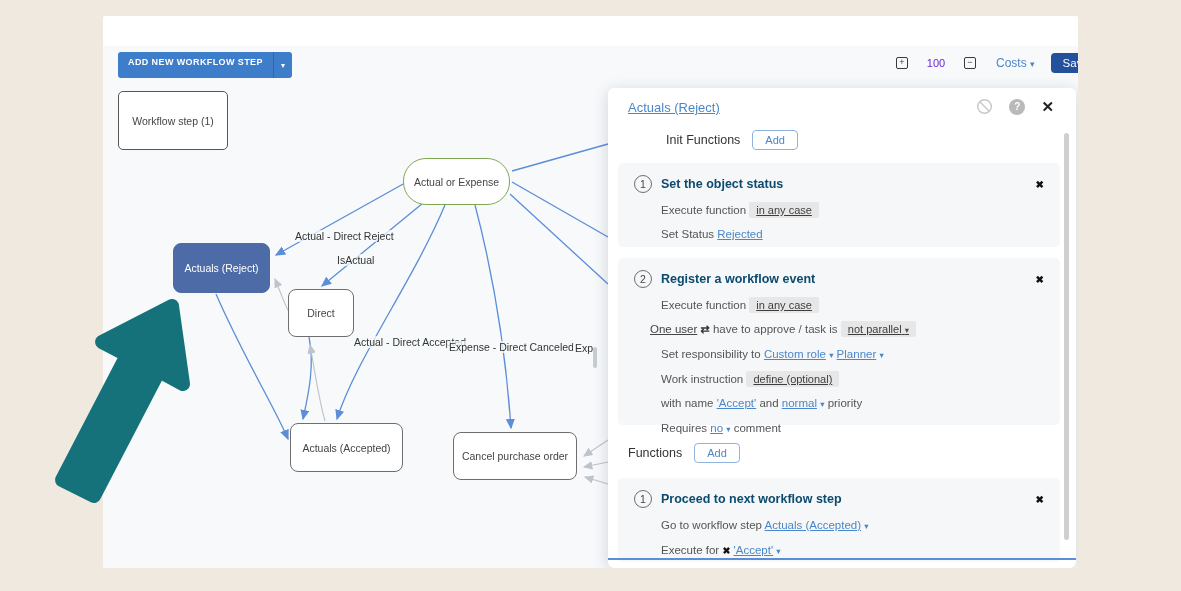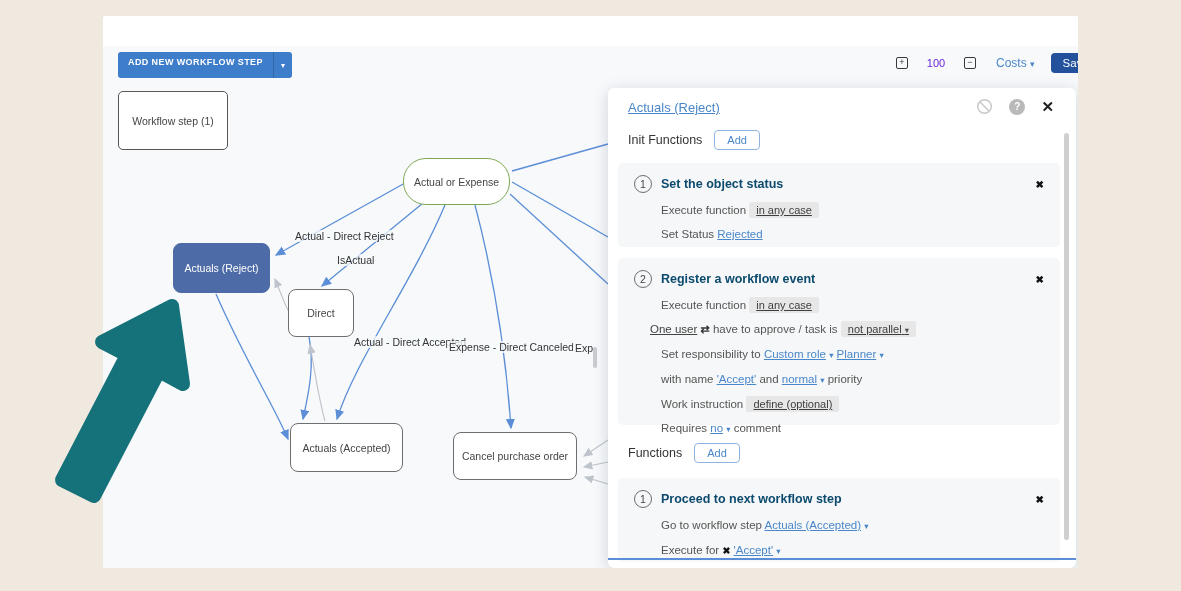--- a/index.html
+++ b/index.html
@@ -177,21 +177,21 @@
     <a class="panel-title">Actuals (Reject)</a>
     <div class="panel-icons">
       <svg class="icon-ban" viewBox="0 0 20 20">
         <circle cx="10" cy="10" r="8" fill="none" stroke="#c9c9c9" stroke-width="1.8"></circle>
         <line x1="4.5" y1="4.5" x2="15.5" y2="15.5" stroke="#c9c9c9" stroke-width="1.8"></line>
       </svg>
       <span class="icon-help">?</span>
       <span class="icon-close">✕</span>
     </div>
 
-    <div class="sec-head" style="top:42px;">
+    <div class="sec-head" style="top:42px;margin-left:38px;">
       <span class="lbl">Init Functions</span>
       <span class="btn-outline">Add</span>
     </div>
 
     <div class="card" style="top:75px; height:84px;">
       <div class="card-title">
         <span class="num">1</span>
         <span class="t">Set the object status</span>
         <span class="x-rm">✖</span>
       </div>
@@ -222,30 +222,30 @@
         <span class="badge"><span>not parallel</span> <span class="car gray">▾</span></span>
       </div>
       <div class="row">
         <span>Set responsibility to</span>
         <span class="blink">Custom role</span>
         <span class="car blue">▾</span>
         <span class="blink">Planner</span>
         <span class="car blue">▾</span>
       </div>
       <div class="row">
+        <span>Work instruction</span>
+        <span class="badge">define (optional)</span>
+      </div>
+      <div class="row">
         <span>with name</span>
         <span class="blink">'Accept'</span>
         <span>and</span>
         <span class="blink">normal</span>
         <span class="car blue">▾</span>
         <span>priority</span>
-      </div>
-      <div class="row">
-        <span>Work instruction</span>
-        <span class="badge">define (optional)</span>
       </div>
       <div class="row">
         <span>Requires</span>
         <span class="blink">no</span>
         <span class="car blue">▾</span>
         <span>comment</span>
       </div>
     </div>
 
     <div class="sec-head" style="top:355px;">

